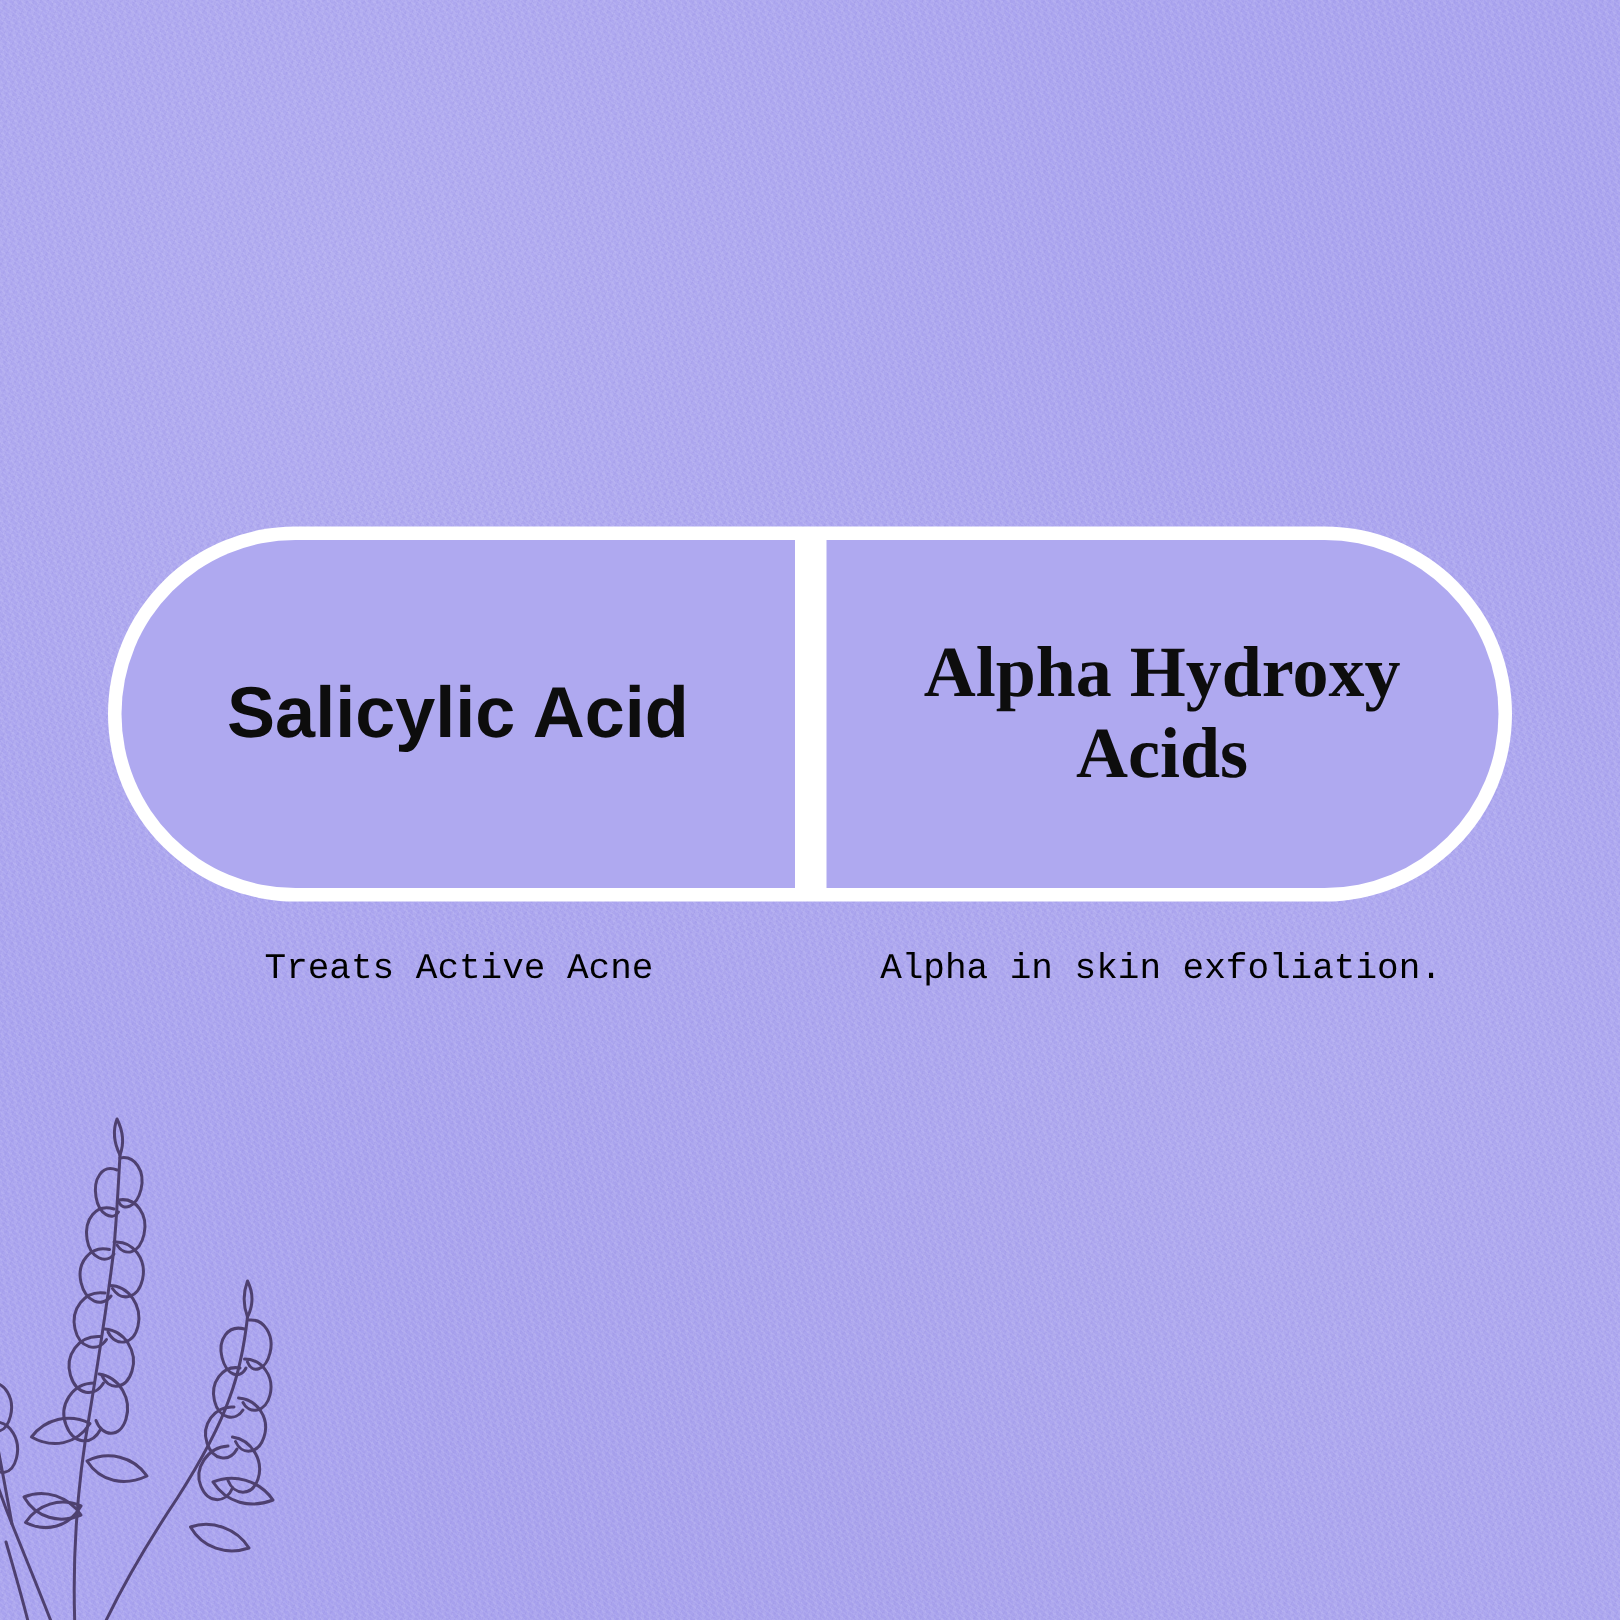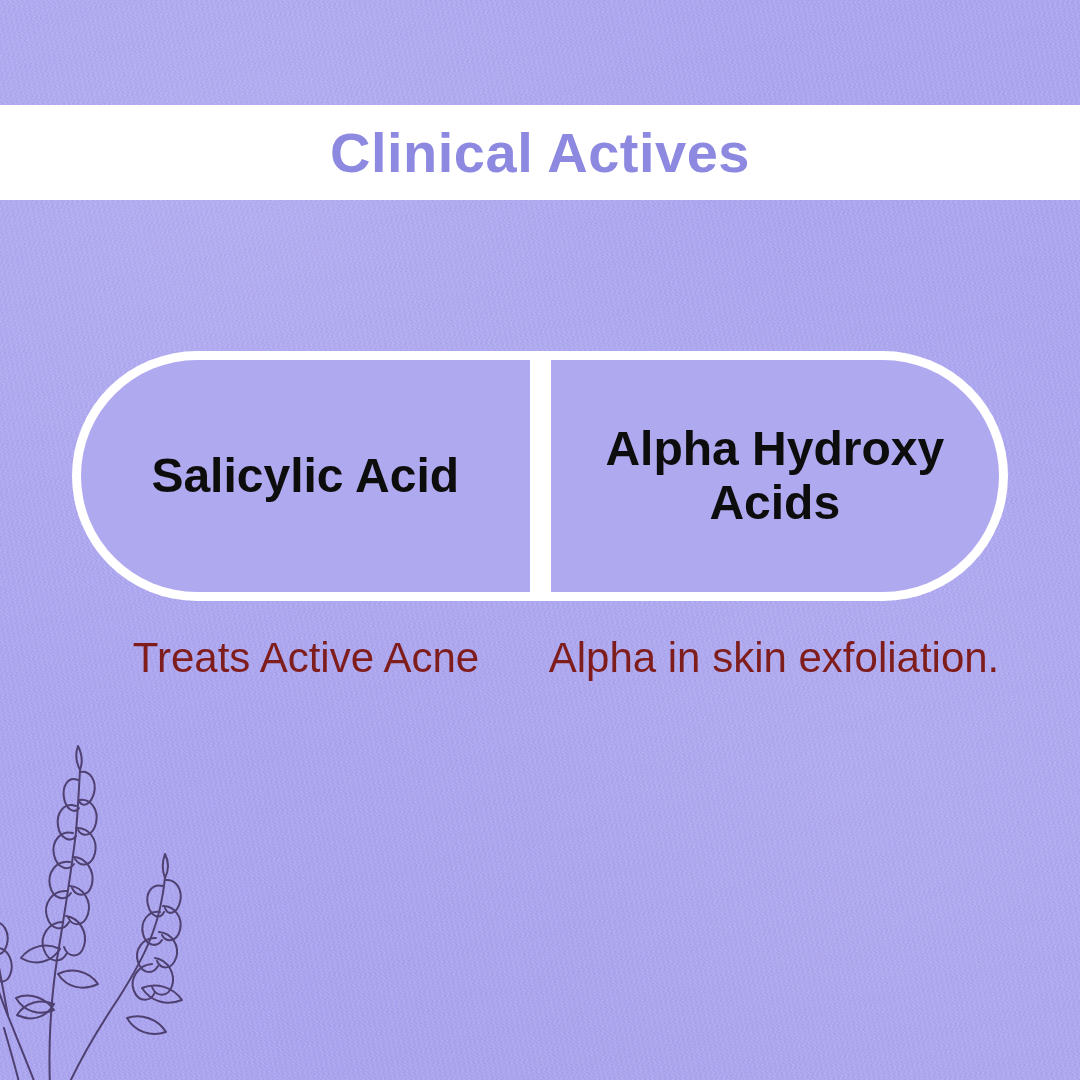--- a/index.html
+++ b/index.html
@@ -94,20 +94,21 @@
   }
   .pill-cell.left {
     border-top-left-radius: 116px;
     border-bottom-left-radius: 116px;
     margin-right: 16px;
   }
   .pill-cell.right {
     border-top-right-radius: 116px;
     border-bottom-right-radius: 116px;
     margin-left: 5px;
+    font-family: Liberation Serif, serif;
   }
   .pill-label {
     font-size: 48px;
     font-weight: bold;
     color: #0d0d0d;
     line-height: 1.12;
   }
 
   
   #captions {
@@ -119,24 +120,25 @@
     z-index: 3;
   }
   .caption-cell {
     flex: 1 1 0;
     display: flex;
     align-items: flex-start;
     justify-content: center;
     text-align: center;
   }
   .caption-text {
-    font-size: 42px;
+    font-size: 24px;
     font-weight: normal;
-    color: #7f1d1d;
+    color: #000000;
     line-height: 1.25;
+    font-family: Liberation Mono, monospace;
   }
 
   
   #botanical {
     position: absolute;
     left: -10px;
     bottom: -6px;
     width: 230px;
     height: 350px;
     z-index: 2;
@@ -144,23 +146,20 @@
   }
   #botanical svg { display: block; width: 100%; height: 100%; }
 </style>
 </head>
 <body>
 
 <div id="poster">
 
   <div id="paper-texture"></div>
 
-  <div id="title-band">
-    <div id="title-text">Clinical Actives</div>
-  </div>
 
   <div id="pill">
 
     <div class="pill-cell left">
       <span class="pill-label">Salicylic Acid</span>
     </div>
 
     <div class="pill-cell right">
       <span class="pill-label">Alpha Hydroxy Acids</span>
     </div>

